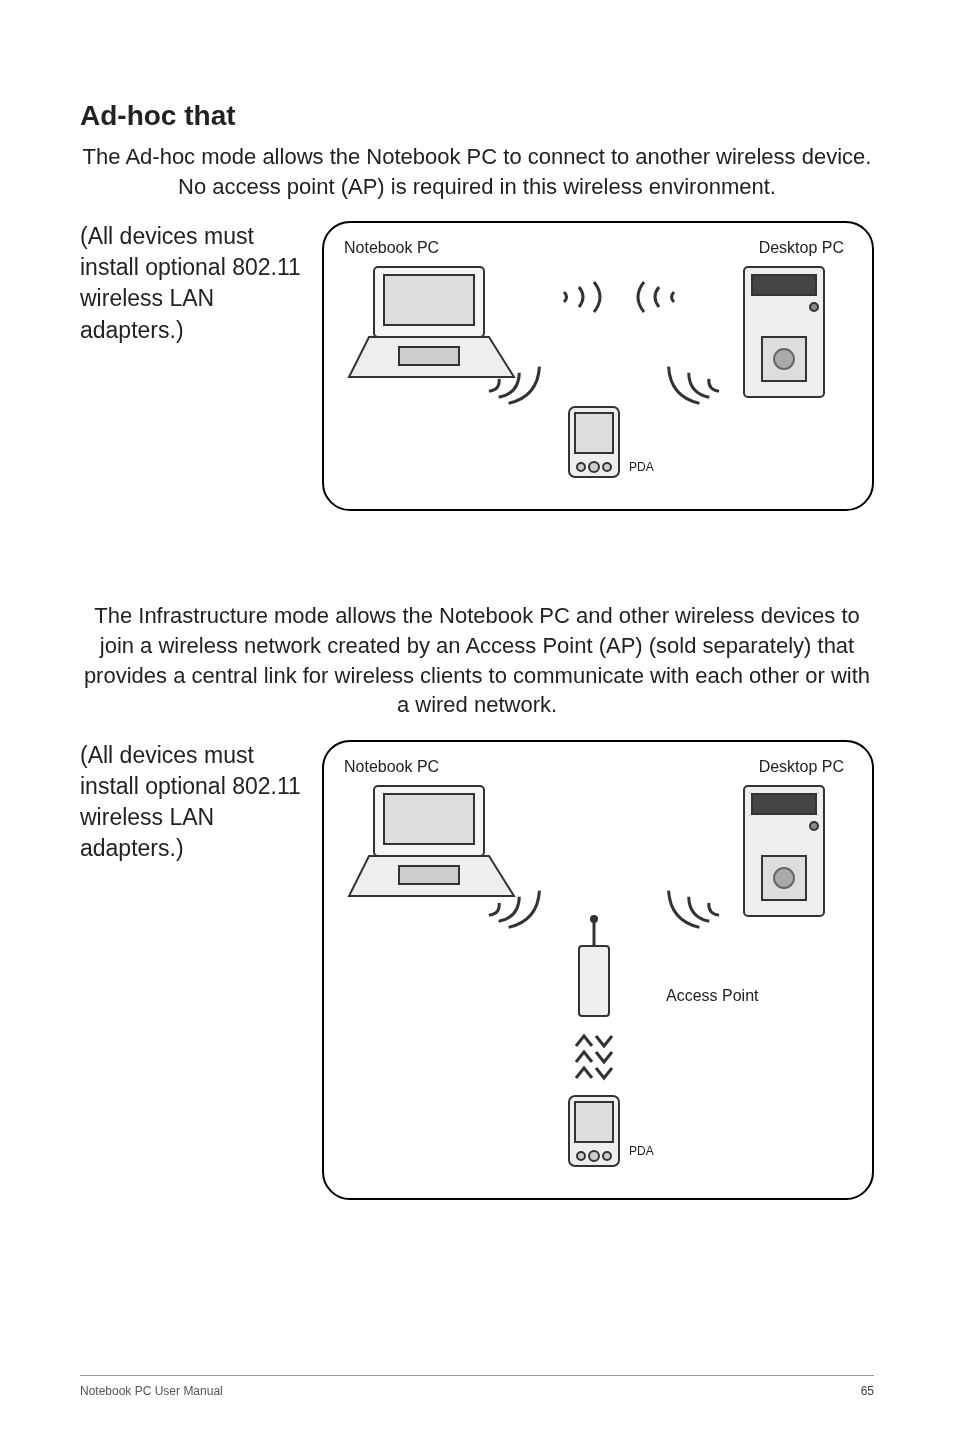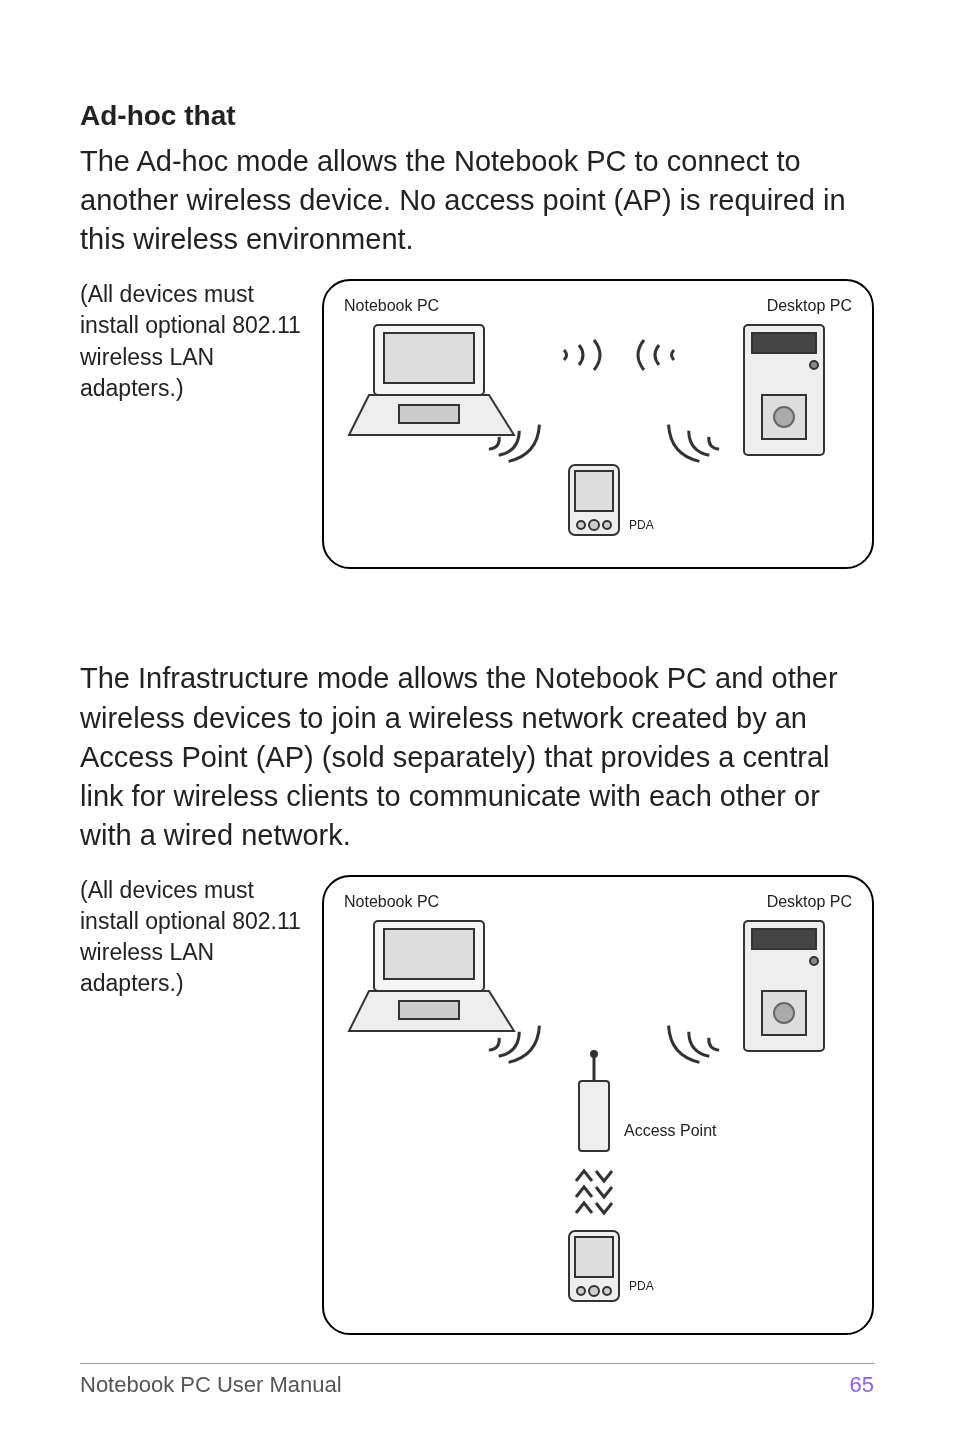--- a/index.html
+++ b/index.html
@@ -15,39 +15,40 @@
       color: #222;
       padding: 100px 80px 40px 80px;
       position: relative;
     }
     .section-title {
       font-size: 28px;
       font-weight: 700;
       margin-bottom: 10px;
     }
     .body-text {
-      font-size: 29px;
+      font-size: 22px;
       line-height: 1.35;
       margin-bottom: 20px;
+      text-align: center;
     }
     .row {
       display: flex;
       align-items: flex-start;
       gap: 12px;
       justify-content: flex-end;
     }
     .side-text {
       font-size: 23px;
       line-height: 1.35;
       flex: 0 0 230px;
     }
     .diagram-box {
       border: 2px solid #000;
       border-radius: 28px;
-      padding: 16px 20px 18px 20px;
+      padding: 16px 28px 18px 20px;
       flex: 1;
       position: relative;
     }
     .diagram-top {
       display: flex;
       justify-content: space-between;
       align-items: flex-start;
     }
     .label {
       font-size: 16px;
@@ -61,34 +62,35 @@
     }
     .footer {
       position: absolute;
       bottom: 40px;
       left: 80px;
       right: 80px;
       border-top: 1px solid #999;
       padding-top: 8px;
       display: flex;
       justify-content: space-between;
-      font-size: 22px;
+      font-size: 12px;
       color: #555;
     }
     .footer .page {
-      color: #8b5cf6;
+      color: #404040;
     }
     
     .pda-label {
       font-size: 12px;
       position: absolute;
     }
     .ap-label {
       font-size: 16px;
       position: absolute;
+      margin-left: 42px;
     }
   </style>
 </head>
 <body>
 
 <div>
   <h2 class="section-title">Ad-hoc that</h2>
   <p class="body-text">The Ad-hoc mode allows the Notebook PC to connect to another wireless device. No access point (AP) is required in this wireless environment.</p>
 
   <div class="row">

